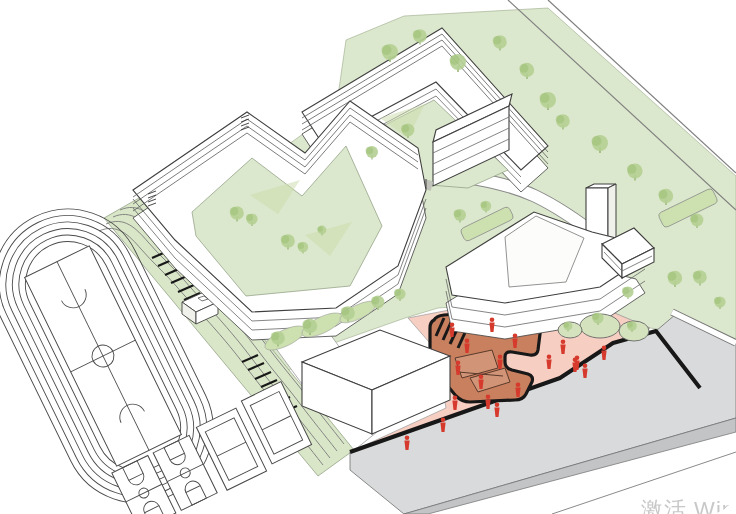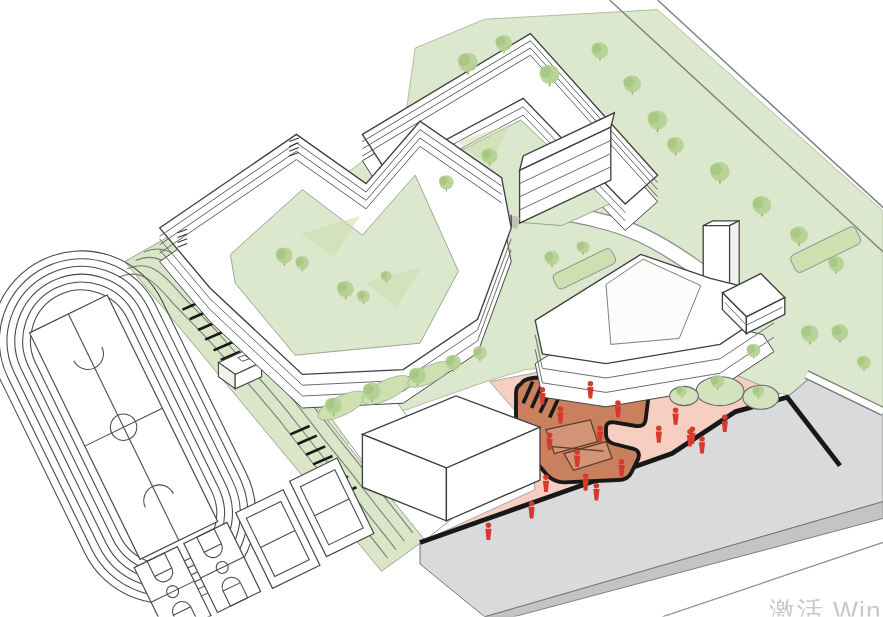--- a/index.html
+++ b/index.html
@@ -1,17 +1,17 @@
 <!DOCTYPE html>
 <html style="--bg: #ffffff; --line: #3f3f3f; --line_strong: #181818; --lawn: #dce8cd; --terrace: #d9e6c8; --tree: #b4cf92; --tree_dark: #9dbf75; --hedge: #cde0af; --shadow_green: #c9dcaa; --plaza_pink: #f7cfc2; --plaza_terracotta: #c9805f; --terracotta_light: #d39b7e; --figure_red: #d63a2d; --road_gray: #d9dadb; --road_side: #c2c4c6; --building_white: #ffffff; --wall_tint: #f1f1ec; --watermark: #c8c8c8;"><head>
 <meta charset="utf-8">
 <style>
   html,body{margin:0;padding:0;background:#fff;}
   #stage{position:relative;width:736px;height:514px;overflow:hidden;background:var(--bg,#fff);
-         font-family:"Liberation Sans", sans-serif;}
+         font-family:"Liberation Sans", sans-serif;border-radius:27px;}
   svg{position:absolute;left:0;top:0;}
   .bld{fill:var(--building_white);stroke:var(--line);stroke-width:1.1;}
   .bldthin{fill:var(--building_white);stroke:var(--line);stroke-width:.8;}
   .lawn{fill:var(--lawn);}
   .floor{stroke:#666;stroke-width:.8;fill:none;}
   .parapet{stroke:#5a5a5a;stroke-width:.8;fill:none;}
   .wavy{stroke:#7a7a7a;stroke-width:.9;fill:none;}
   .stair{stroke:var(--line_strong);stroke-width:2.2;}
   .court{fill:#fff;stroke:#4a4a4a;stroke-width:1;}
   .mark{stroke:#4a4a4a;stroke-width:.9;fill:none;}

